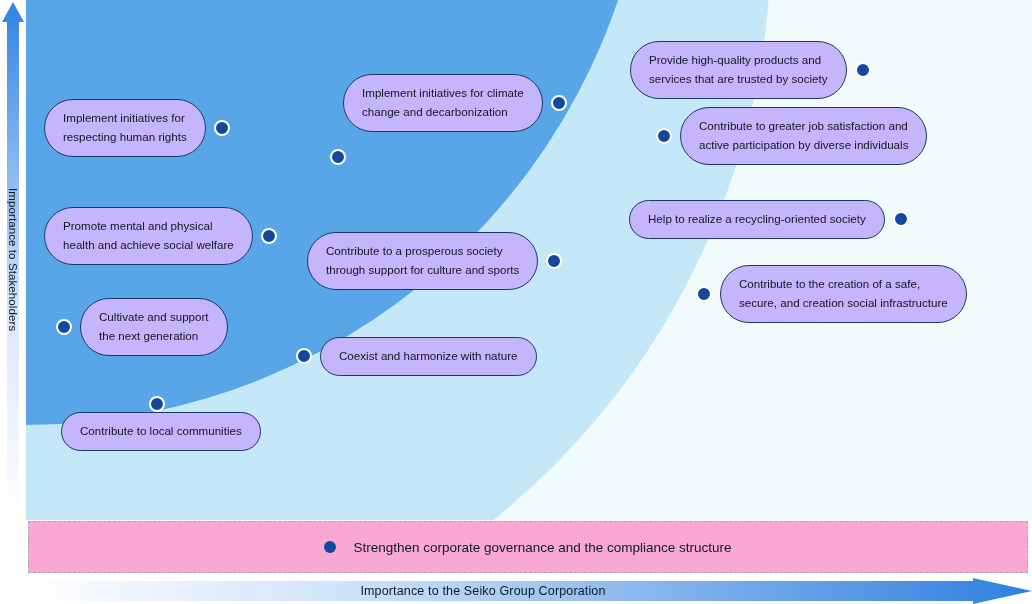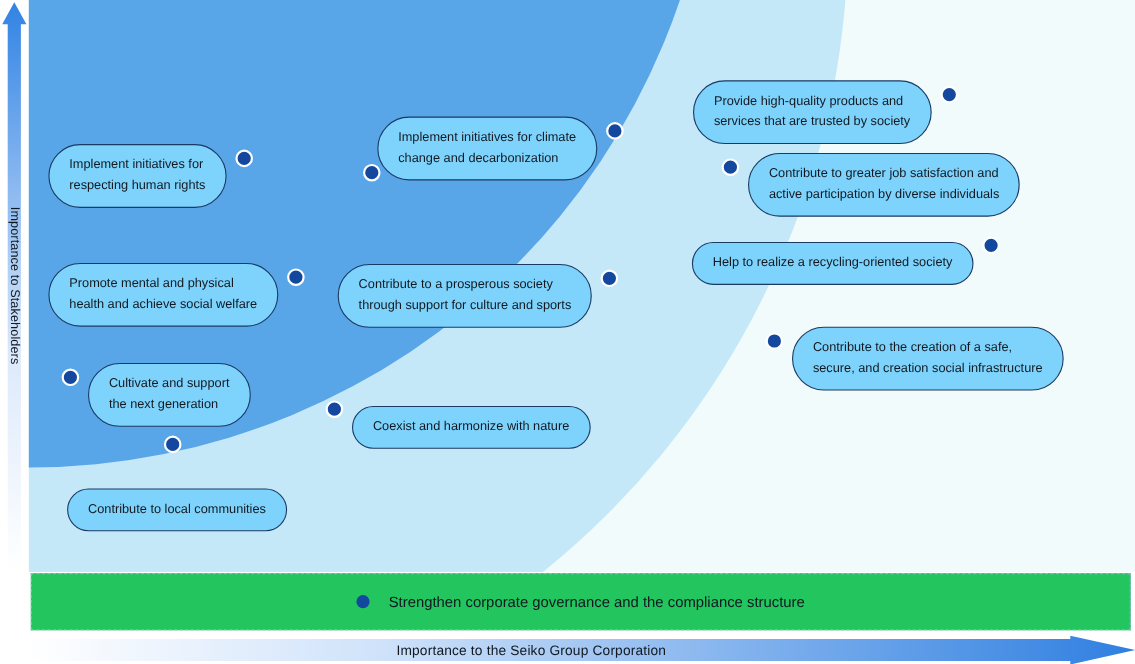--- a/index.html
+++ b/index.html
@@ -55,21 +55,21 @@
     white-space: nowrap;
     padding-right: 92px;
   }
 
   
   #governance {
     position: absolute;
     left: 28px; top: 521px;
     width: 1000px; height: 52px;
     border: 1.3px dashed #8fb3c9;
-    background: #22c55e;
+    background: #f9a8d4;
     display: flex; align-items: center; justify-content: center;
   }
   #governance .inner { display: flex; align-items: center; gap: 17px; }
   .gov-dot {
     width: 12px; height: 12px; border-radius: 50%;
     background: #14489e;
     flex: 0 0 auto;
   }
   #governance .gov-text {
     color: #111820;
@@ -80,30 +80,29 @@
   
   .node { position: absolute; display: flex; align-items: center; }
   .dot {
     width: 16px; height: 16px; border-radius: 50%;
     background: #14489e;
     border: 2.4px solid #ffffff;
     flex: 0 0 auto;
     z-index: 3;
   }
   .pill {
-    background: #7dd3fc;
+    background: #c4b5fd;
     border: 1.2px solid #1b3a63;
     border-radius: 999px;
     padding: 9px 18px;
     color: #111820;
     font-size: 11.6px;
     line-height: 1.62;
     white-space: pre-line;
     z-index: 2;
-    margin-top: 32px;
   }
   .node.dot-right .dot { margin-left: 8px; order: 2; }
   .node.dot-left  .dot { margin-right: 8px; order: 0; }
   .node.dot-right .pill { order: 1; }
   .node.dot-left  .pill { order: 1; }
 </style>
 </head>
 <body>
 
 <div id="stage">
@@ -150,32 +149,32 @@
     <div class="node dot-left" style="left:630px; top:107px;">
       <div class="dot"></div>
       <div class="pill">Contribute to greater job satisfaction and
 active participation by diverse individuals</div>
     </div>
 
     <div class="node dot-right" style="left:296px; top:149px;">
       <div class="dot"></div>
     </div>
 
-    <div class="node dot-right" style="left:603px; top:188px;">
+    <div class="node dot-right" style="left:603px; top:200px;">
       <div class="pill">Help to realize a recycling-oriented society</div>
       <div class="dot"></div>
     </div>
 
     <div class="node dot-right" style="left:18px; top:207px;">
       <div class="pill">Promote mental and physical
 health and achieve social welfare</div>
       <div class="dot"></div>
     </div>
 
-    <div class="node dot-right" style="left:281px; top:208px;">
+    <div class="node dot-right" style="left:281px; top:232px;">
       <div class="pill">Contribute to a prosperous society
 through support for culture and sports</div>
       <div class="dot"></div>
     </div>
 
     <div class="node dot-left" style="left:670px; top:265px;">
       <div class="dot"></div>
       <div class="pill">Contribute to the creation of a safe,
 secure, and creation social infrastructure</div>
     </div>

